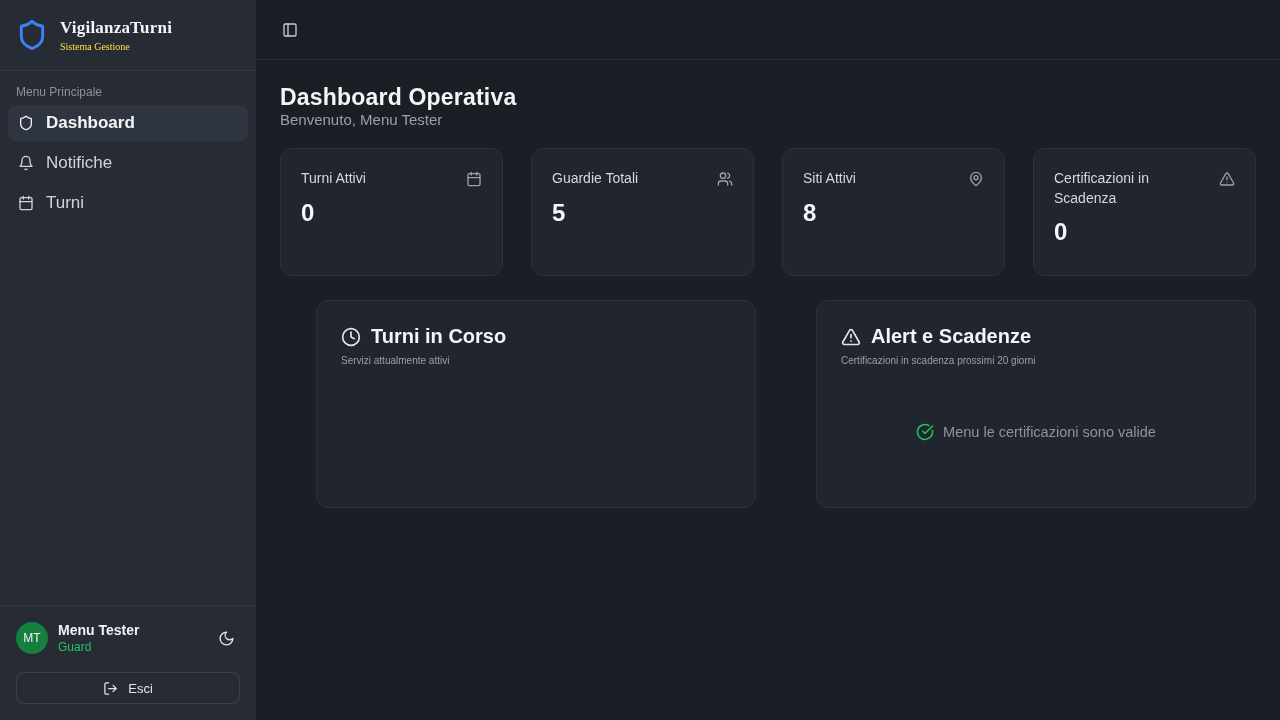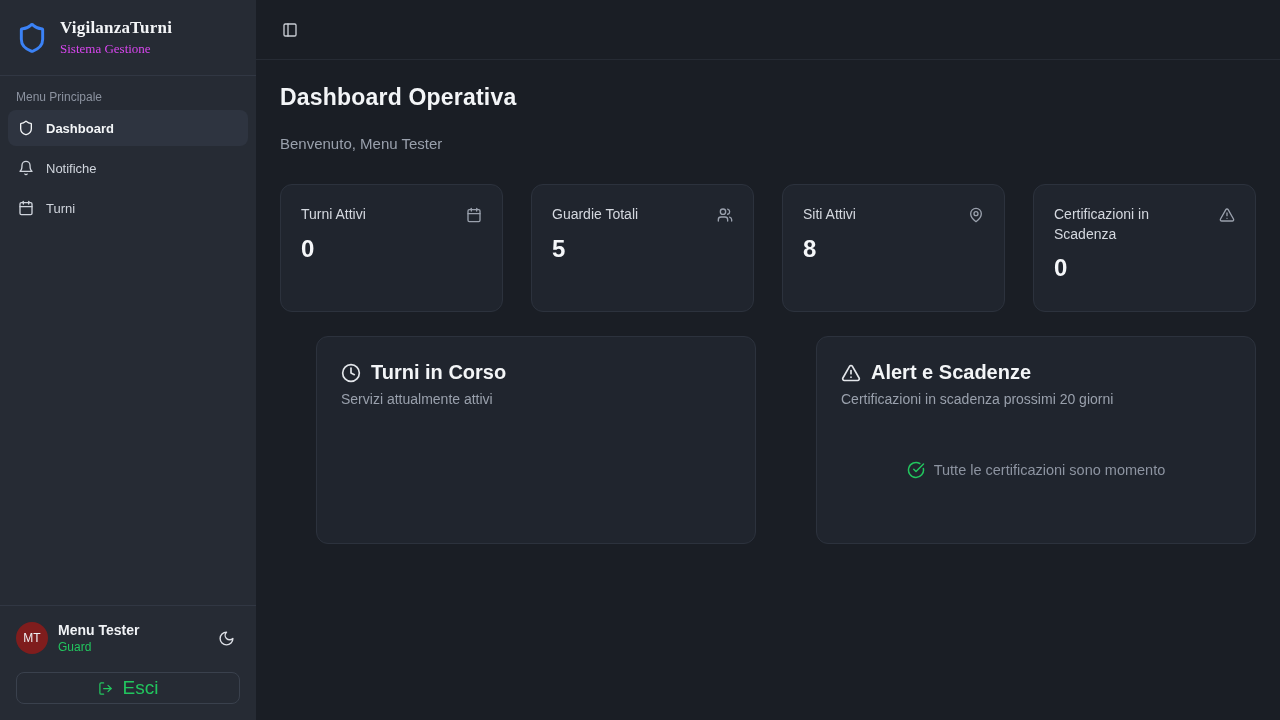--- a/index.html
+++ b/index.html
@@ -23,75 +23,75 @@
   .sidebar-header {
     display: flex;
     align-items: center;
     gap: 12px;
     padding: 18px 16px;
     border-bottom: 1px solid #313743;
     font-family: Liberation Serif, serif;
   }
   .logo-icon { color: #3b82f6; display: flex; }
   .app-title { font-size: 17px; font-weight: 700; color: #f3f5f7; letter-spacing: .2px; }
-  .app-subtitle { font-size: 13px; color: #d946ef; margin-top: 3px; }
+  .app-subtitle { font-size: 10px; color: #fde047; margin-top: 3px; }
 
   .nav-section { padding: 14px 16px 6px; font-size: 12px; color: #8b929f; }
   .nav { padding: 0 8px; display: flex; flex-direction: column; gap: 4px; }
   .nav-item {
     display: flex;
     align-items: center;
     gap: 12px;
     height: 36px;
     padding: 0 10px;
     border-radius: 8px;
-    font-size: 13px;
+    font-size: 17px;
     color: #cfd4dc;
     cursor: pointer;
   }
   .nav-item.active {
     background: #2e3440;
     color: #f3f5f7;
     font-weight: 700;
   }
   .nav-item .icn { display: flex; color: inherit; }
 
   .sidebar-spacer { flex: 1; }
 
   .sidebar-footer {
     border-top: 1px solid #313743;
     padding: 16px;
   }
   .user-row { display: flex; align-items: center; gap: 10px; }
   .avatar {
     width: 32px; height: 32px;
     border-radius: 50%;
-    background: #7f1d1d;
+    background: #15803d;
     color: #eef0f3;
     font-size: 12px;
     display: flex; align-items: center; justify-content: center;
     flex-shrink: 0;
   }
   .user-meta { flex: 1; min-width: 0; }
   .user-name { font-size: 14px; font-weight: 700; color: #f0f2f5; }
   .user-role { font-size: 12px; color: #22c55e; margin-top: 2px; }
   .theme-toggle {
     background: none; border: none; color: #dde0e6;
     display: flex; align-items: center; justify-content: center;
     width: 28px; height: 28px; cursor: pointer;
   }
   .logout-btn {
     margin-top: 18px;
     width: 100%;
     height: 32px;
     background: transparent;
     border: 1px solid #3a414d;
     border-radius: 8px;
-    color: #22c55e;
-    font-size: 19px;
+    color: #e5e5e5;
+    font-size: 13px;
     font-family: inherit;
     display: flex; align-items: center; justify-content: center; gap: 10px;
     cursor: pointer;
   }
 
   
   .main { flex: 1; display: flex; flex-direction: column; min-width: 0; }
   .topbar {
     height: 60px;
     flex-shrink: 0;
@@ -100,24 +100,24 @@
     border-bottom: 1px solid #262b34;
   }
   .panel-toggle {
     background: none; border: none; color: #c9cdd4;
     width: 24px; height: 24px; display: flex; align-items: center; justify-content: center;
     cursor: pointer;
   }
 
   .content { padding: 24px; overflow: hidden; }
   .page-title { font-size: 23px; font-weight: 700; color: #f3f5f7; letter-spacing: .2px; }
-  .page-subtitle { font-size: 15px; color: #99a0ac; margin-top: 24px; }
+  .page-subtitle { font-size: 15px; color: #99a0ac; margin-top: 0; }
 
   .stats-grid {
-    margin-top: 32px;
+    margin-top: 20px;
     display: grid;
     grid-template-columns: repeat(4, 1fr);
     gap: 28px;
   }
   .stat-card {
     background: #20252e;
     border: 1px solid #2c323d;
     border-radius: 12px;
     padding: 20px;
     height: 128px;
@@ -139,21 +139,21 @@
     border-radius: 12px;
     padding: 24px;
     height: 208px;
     display: flex;
     flex-direction: column;
     margin-left: 36px;
   }
   .panel-title-row { display: flex; align-items: center; gap: 10px; }
   .panel-title { font-size: 20px; font-weight: 700; color: #f3f5f7; }
   .panel-title-row .icn { color: #e3e6ea; display: flex; }
-  .panel-subtitle { font-size: 14px; color: #99a0ac; margin-top: 7px; }
+  .panel-subtitle { font-size: 10px; color: #99a0ac; margin-top: 7px; }
   .panel-body {
     flex: 1;
     display: flex; align-items: center; justify-content: center; gap: 9px;
     padding-top: 14px;
   }
   .empty-text { font-size: 14.5px; color: #8d94a1; }
   .ok-icon { color: #22c55e; display: flex; }
 
   svg { display: block; }
 </style>
@@ -337,18 +337,18 @@
           <span class="panel-title">Alert e Scadenze</span>
         </div>
         <div class="panel-subtitle">Certificazioni in scadenza prossimi 20 giorni</div>
         <div class="panel-body">
           <span class="ok-icon">
             <svg width="18" height="18" viewBox="0 0 24 24" fill="none" stroke="currentColor" stroke-width="2" stroke-linecap="round" stroke-linejoin="round">
                 <path d="M21.801 10A10 10 0 1 1 17 3.335"></path>
                 <path d="m9 11 3 3L22 4"></path>
               </svg>
           </span>
-          <span class="empty-text">Tutte le certificazioni sono momento</span>
+          <span class="empty-text">Menu le certificazioni sono valide</span>
         </div>
       </section>
     </div>
   </main>
 </div>
 
 </body></html>

